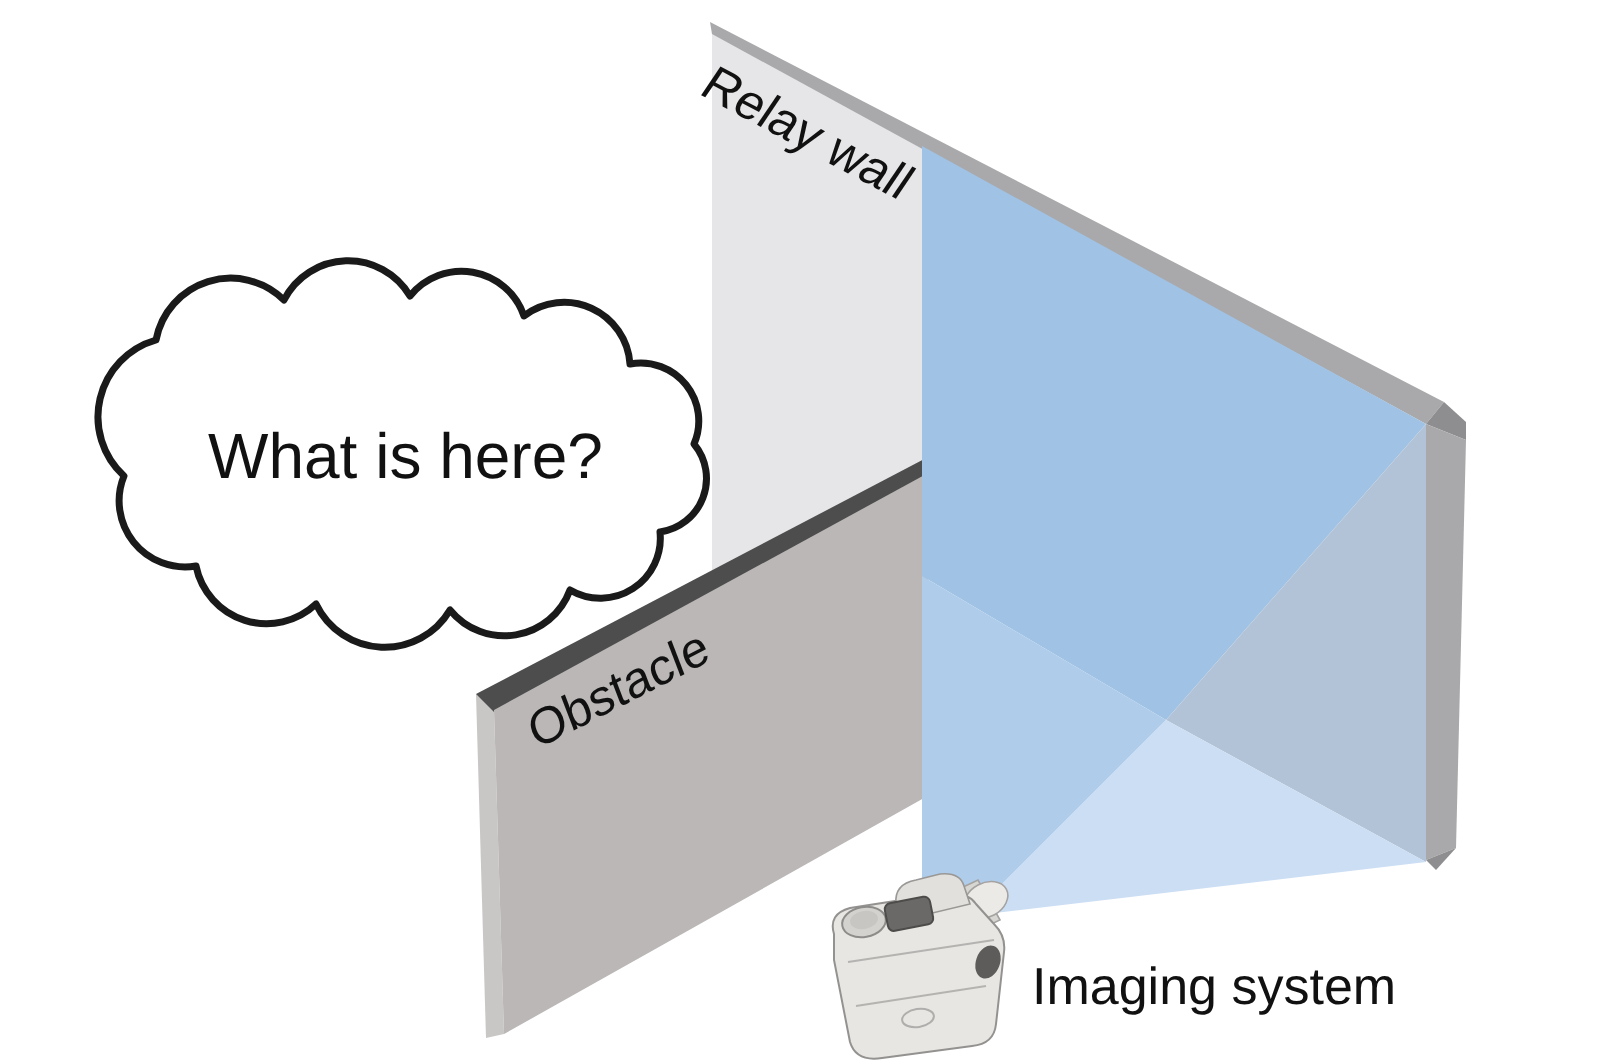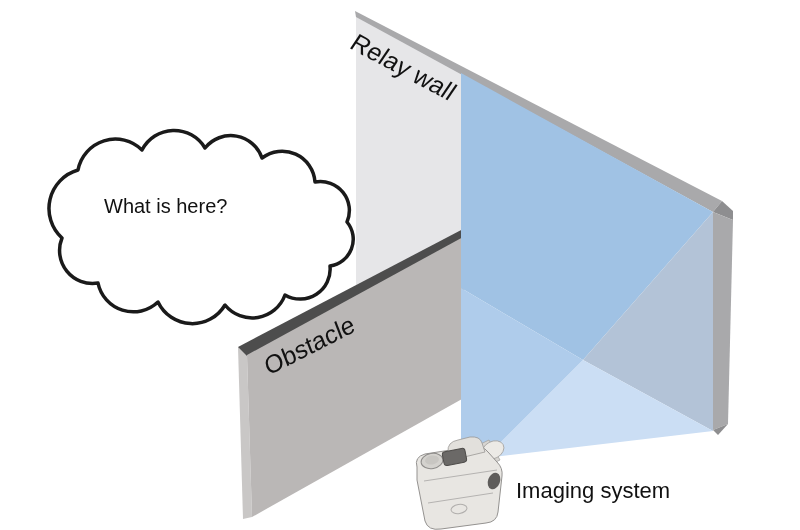--- a/index.html
+++ b/index.html
@@ -25,25 +25,25 @@
     transform-origin:0 0;
   }
   .label-obstacle{
     left:261px;top:356px;
     font-size:25px;
     transform:rotate(-27deg) skewX(-6deg);
     transform-origin:0 0;
   }
   .label-imaging{
     left:516px;top:480px;
-    font-size:22px;
+    font-size:26px;
   }
   .label-thought{
-    left:104px;top:196px;
-    font-size:20px;
+    left:104px;top:212px;
+    font-size:32px;
   }
 </style>
 </head>
 <body>
 
 <div class="stage">
 
   <svg width="800" height="530" viewBox="0 0 800 530">
 
     <g>

